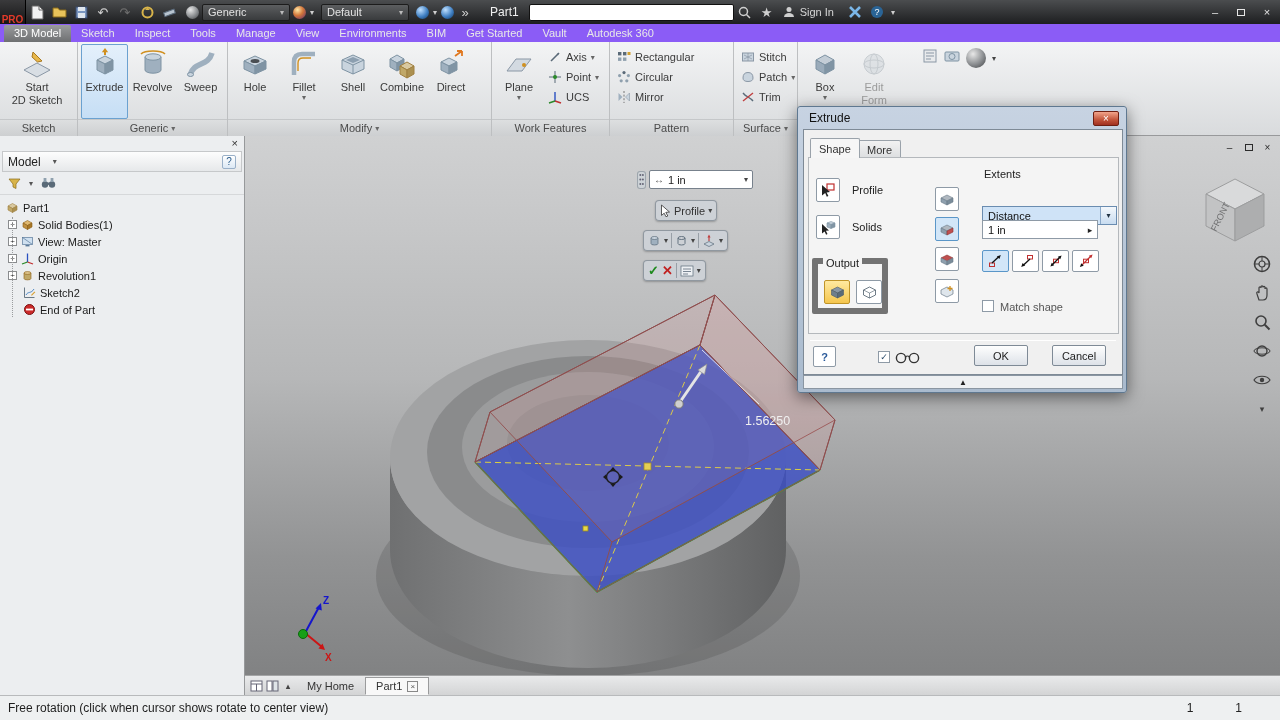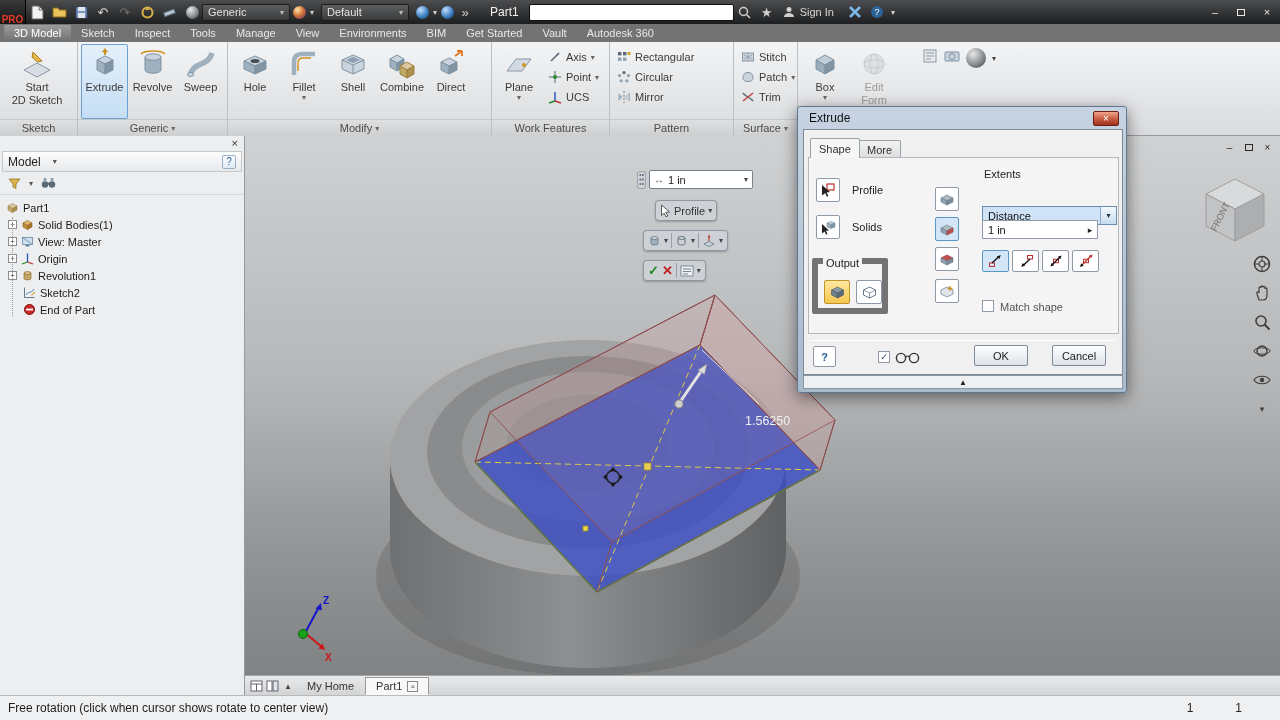--- a/index.html
+++ b/index.html
@@ -18,21 +18,21 @@
   .tb-combo .arr { font-size:8px; color:#bbb; }
   .sphere { width:13px; height:13px; border-radius:50%; background:radial-gradient(circle at 35% 30%, #e8e8e8, #8a8d90 55%, #3c3e40); }
   .sphere.blue { background:radial-gradient(circle at 35% 30%, #bfe0ff, #3f7fc2 55%, #10365e); }
   .sphere.multi { background:radial-gradient(circle at 35% 30%, #ffe9a8, #d2763a 45%, #5c2a6e); }
   .doc-title { margin:0 10px 0 14px; color:#f0f0f0; font-size:12px; }
   .search { height:17px; width:205px; background:#fff; border:1px solid #111; border-radius:2px; color:#222; font-size:11px; padding:0 4px; outline:none; }
   .winbtn { width:26px; height:16px; display:flex; align-items:center; justify-content:center; color:#e6e6e6; font-size:11px; }
   .winbtn .box { width:8px; height:7px; border:1px solid #e6e6e6; }
 
   
-  .tabrow { position:absolute; left:0; top:24px; width:1280px; height:18px; background:#737373; display:flex; align-items:flex-end; padding-left:4px; z-index:39; }
+  .tabrow { position:absolute; left:0; top:24px; width:1280px; height:18px; background:#8b5cf6; display:flex; align-items:flex-end; padding-left:4px; z-index:39; }
   .rtab { padding:2px 10px 3px; color:#e8e8e8; font-size:11px; line-height:12px; }
   .rtab.active { background:linear-gradient(#9a9b9d,#6e7072); border-radius:2px 2px 0 0; color:#fff; }
 
   
   .ribbon { position:absolute; left:0; top:42px; width:1280px; height:94px;
     background:linear-gradient(#f3f4f5,#d9dbdd); border-bottom:1px solid #98999b; display:flex; z-index:38; }
   .rgroup { display:flex; flex-direction:column; border-right:1px solid #bdbfc1; height:94px; }
   .rbody { flex:1; display:flex; align-items:stretch; padding:2px 3px 0; gap:1px; }
   .rfoot { height:17px; display:flex; align-items:center; justify-content:center; gap:3px; color:#4a4a4a;
     background:linear-gradient(#dddfe0,#cdcfd1); border-top:1px solid #c5c7c9; font-size:11px; }

